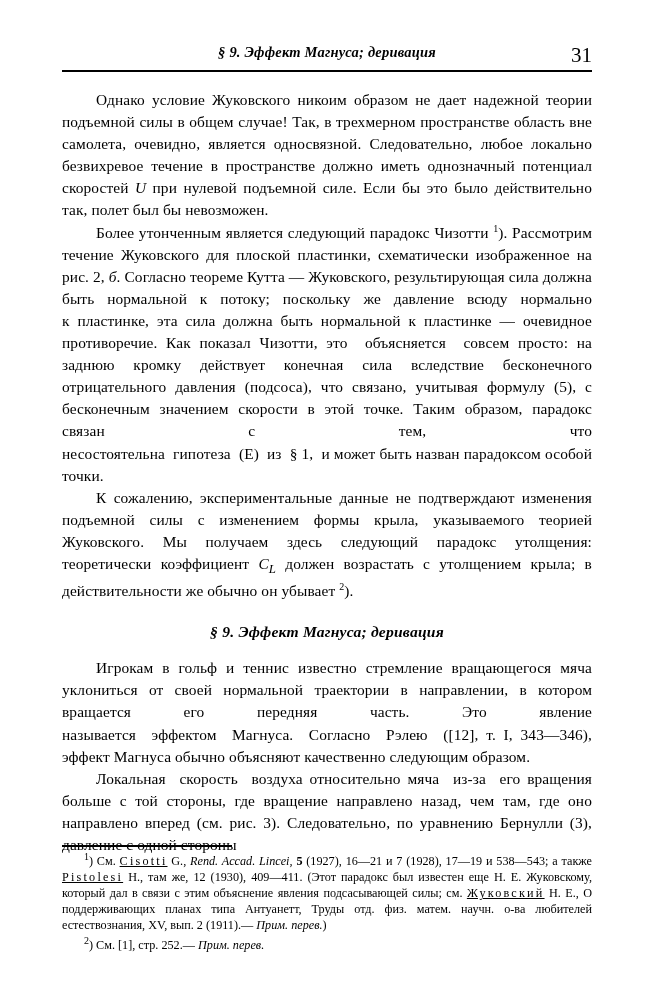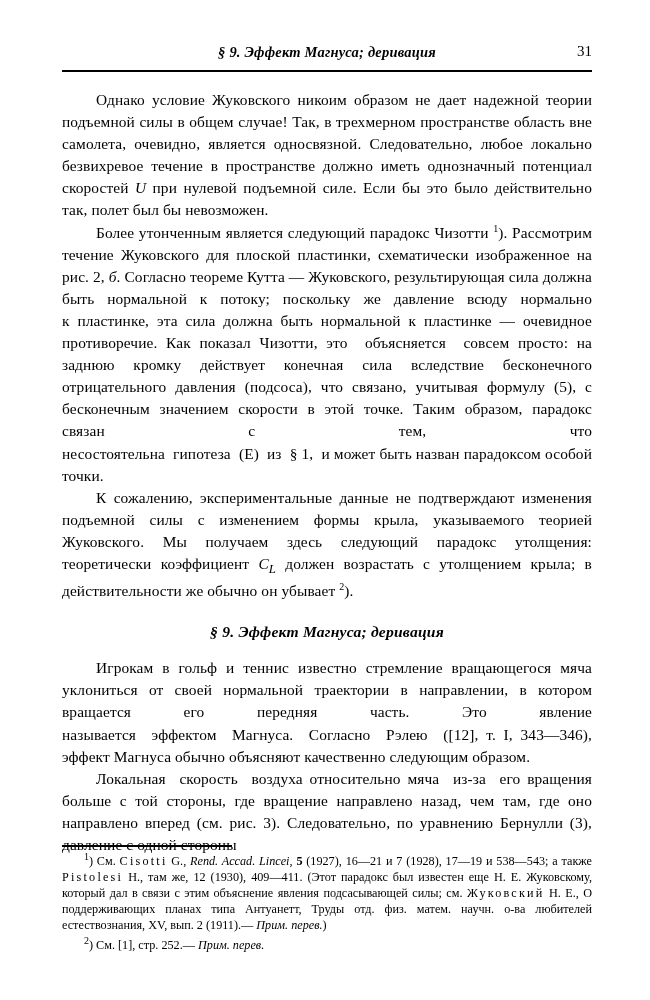--- a/index.html
+++ b/index.html
@@ -39,21 +39,21 @@
     font-weight: bold;
     font-size: 14.5px;
     letter-spacing: 0.2px;
     white-space: nowrap;
   }
   .page-number {
     position: absolute;
     right: 58px;
     top: 43px;
     font-family: "Liberation Serif", serif;
-    font-size: 15px;
+    font-size: 21px;
     font-weight: normal;
   }
   .head-rule {
     position: absolute;
     left: 62px;
     top: 70px;
     width: 530px;
     height: 2px;
     background: #000000;
   }
@@ -80,21 +80,21 @@
   .sec-heading {
     margin: 21px 0 16px 0;
     text-align: center;
     font-weight: bold;
     font-style: italic;
     font-size: 15.6px;
     font-family: "Liberation Serif", serif;
     letter-spacing: 0.2px;
   }
   .it { font-style: italic; }
-  .sp { letter-spacing: 2.2px; }
+  .sp { letter-spacing: 2.2px; text-decoration: underline; }
   sup {
     font-size: 10px;
     vertical-align: super;
     line-height: 0;
   }
   .footnotes {
     position: absolute;
     left: 62px;
     top: 845px;
     width: 530px;

